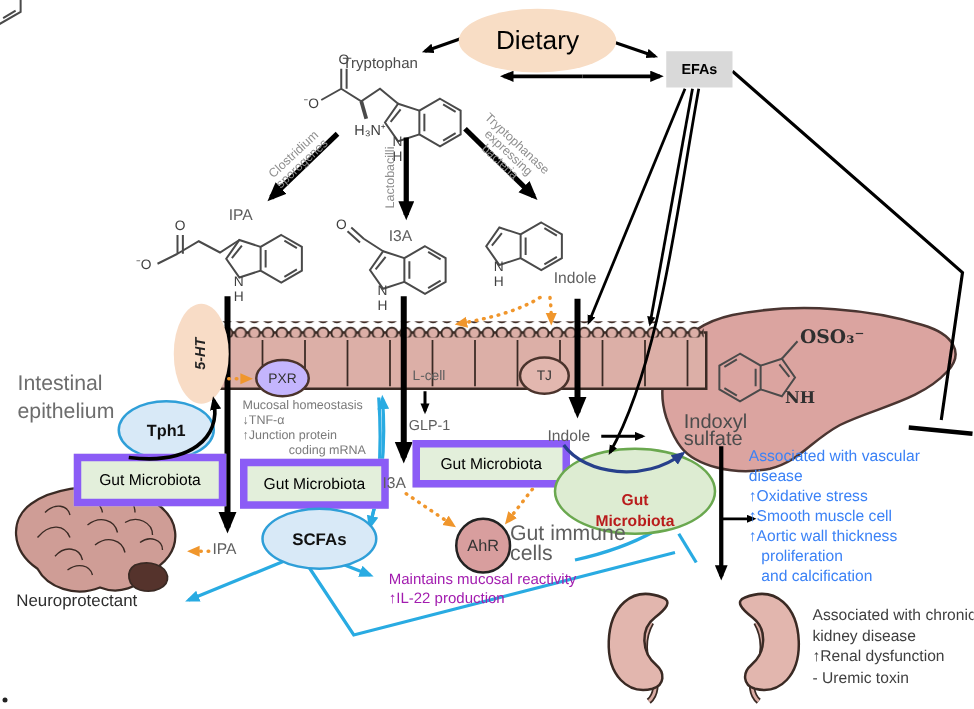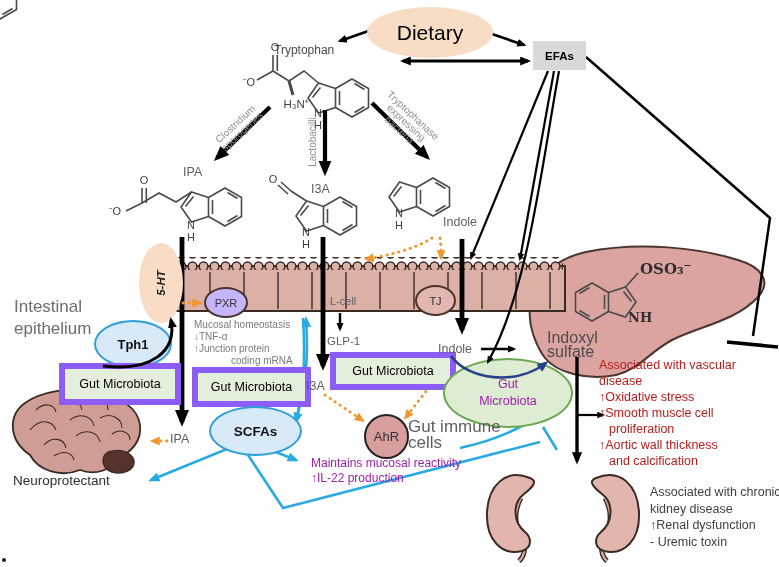--- a/index.html
+++ b/index.html
@@ -7,21 +7,21 @@
        font-family:"Liberation Sans",sans-serif;}
   #fig svg{position:absolute;left:0;top:0;}
   .lbl{position:absolute;white-space:nowrap;color:#5f5f5f;}
   .gray{color:#6d6d6d;}
   .blk{color:#2e2e2e;}
   .oval{position:absolute;border-radius:50%;display:flex;align-items:center;
         justify-content:center;text-align:center;}
   .box{position:absolute;display:flex;align-items:center;justify-content:center;
        background:#e3efdb;border:6px solid #8b5cf6;font-weight:normal;font-size:12.5px;color:#000000;}
   .blueoval{background:#d8e9f7;border:2.5px solid #2f9fd8;font-weight:bold;color:#111;}
-  .greenoval{background:#ddecd2;border:2.5px solid #6aa84f;font-weight:normal;color:#a21caf;}
+  .greenoval{background:#ddecd2;border:2.5px solid #6aa84f;font-weight:bold;color:#b91c1c;align-items:flex-end;}
   .rot{transform-origin:center center;text-align:center;color:#8f8f8f;font-size:10px;line-height:10px;}
   .tlines div{white-space:nowrap;}
 </style>
 </head>
 <body>
 
 <div id="fig">
 
   <svg width="779" height="567" viewBox="0 0 779 567">
     <defs>
@@ -263,27 +263,27 @@
     <div>↑IL-22 production</div>
   </div>
 
   <div class="lbl blk" style="left:13px;top:473px;font-size:13.5px;">Neuroprotectant</div>
 
   <div class="tlines" style="position:absolute;left:547px;top:331px;font-size:16px;line-height:14px;color:#4c4c4c;">
     <div>Indoxyl</div>
     <div>sulfate</div>
   </div>
 
-  <div class="tlines" style="position:absolute;left:599px;top:357px;font-size:12.5px;line-height:16px;color:#b91c1c;">
+  <div class="tlines" style="position:absolute;left:599px;top:357px;font-size:12.5px;line-height:16px;color:#3b82f6;">
     <div>Associated with vascular</div>
     <div>disease</div>
     <div>↑Oxidative stress</div>
     <div>↑Smooth muscle cell</div>
+    <div>↑Aortic wall thickness</div>
     <div style="padding-left:10px;">proliferation</div>
-    <div>↑Aortic wall thickness</div>
     <div style="padding-left:10px;">and calcification</div>
   </div>
 
   <div class="tlines" style="position:absolute;left:650px;top:484px;font-size:12.5px;line-height:16.5px;color:#3f3f3f;">
     <div>Associated with chronic</div>
     <div>kidney disease</div>
     <div>↑Renal dysfunction</div>
     <div>- Uremic toxin</div>
   </div>
 

